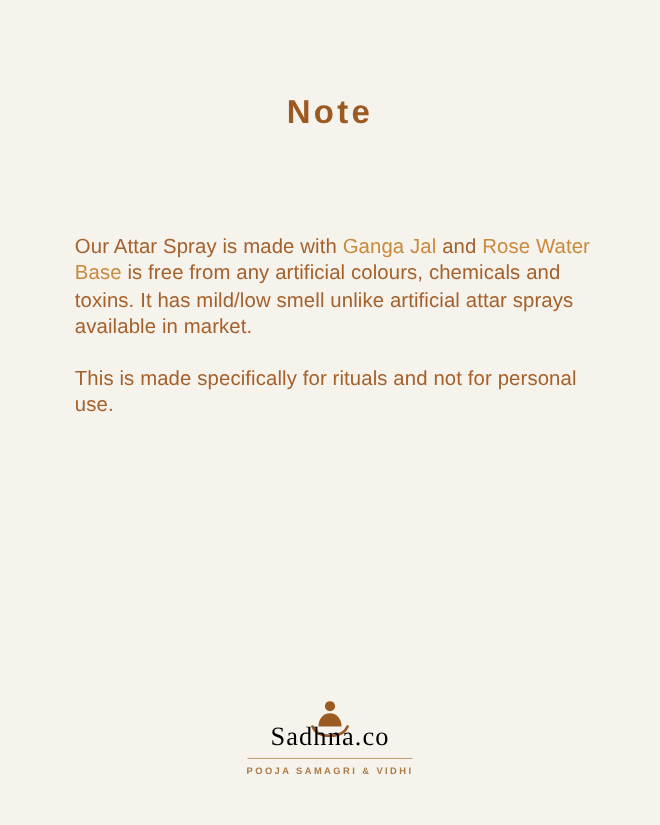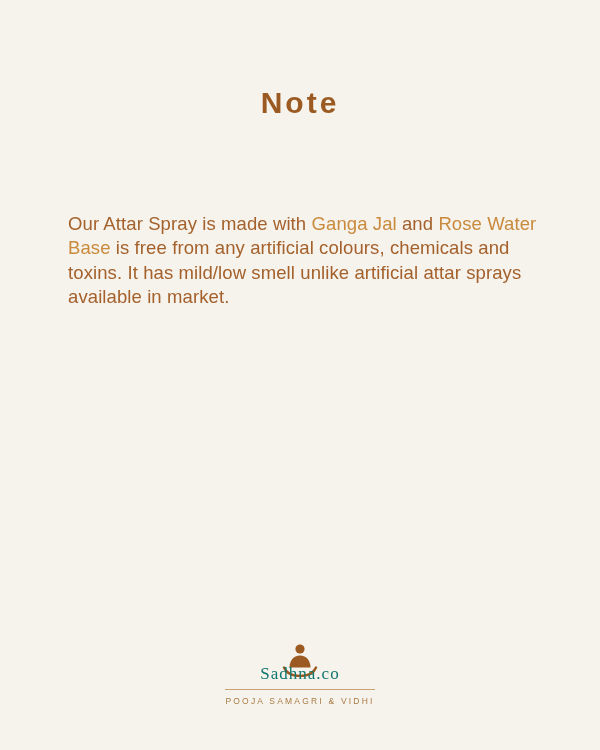--- a/index.html
+++ b/index.html
@@ -66,49 +66,51 @@
     text-align: center;
   }
   .logo-mark {
     display: block;
     margin: 0 auto 2px auto;
     width: 46px;
     height: 34px;
   }
   .brand {
     font-family: "Liberation Serif", serif;
-    font-size: 17px;
+    font-size: 24px;
     letter-spacing: 1px;
-    color: #0f766e;
+    color: #000000;
     line-height: 1;
     margin-top: -14px;
   }
   .brand-rule {
     width: 150px;
     height: 1px;
     background: #c9a173;
     margin: 7px auto 6px auto;
   }
   .tagline {
     font-size: 8.5px;
     letter-spacing: 2.2px;
     color: #a97c46;
+    font-weight: bold;
   }
 </style>
 </head>
 <body>
 
 <div class="page">
 
   <div class="title">Note</div>
 
   <div class="body-copy">
 
     <p class="para"><span>Our Attar Spray is made with </span><span class="hl">Ganga Jal</span><span> and </span><span class="hl">Rose Water Base</span><span> is free from any artificial colours, chemicals and toxins. It has mild/low smell unlike artificial attar sprays available in market.</span></p>
 
+    <p class="para"><span>This is made specifically for rituals and not for personal use.</span></p>
 
 
 
   </div>
 
   <div class="footer">
     <svg class="logo-mark" viewBox="0 0 46 34">
       <circle cx="23" cy="6" r="4.6" fill="#9a5a21"></circle>
       <path d="M23 12.5 C16.5 12.5 12.5 18 12.5 24.5 L33.5 24.5 C33.5 18 29.5 12.5 23 12.5 Z" fill="#9a5a21"></path>
       <path d="M7 24.5 C10 31.5 16 33 23 33 C30 33 36 31.5 39 24.5" fill="none" stroke="#9a5a21" stroke-width="2.4" stroke-linecap="round"></path>

